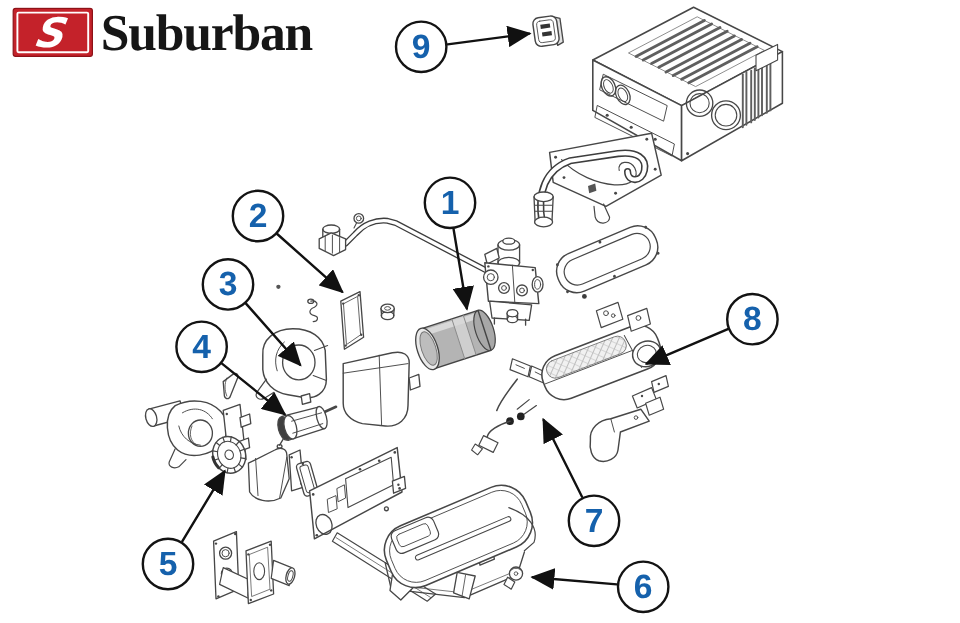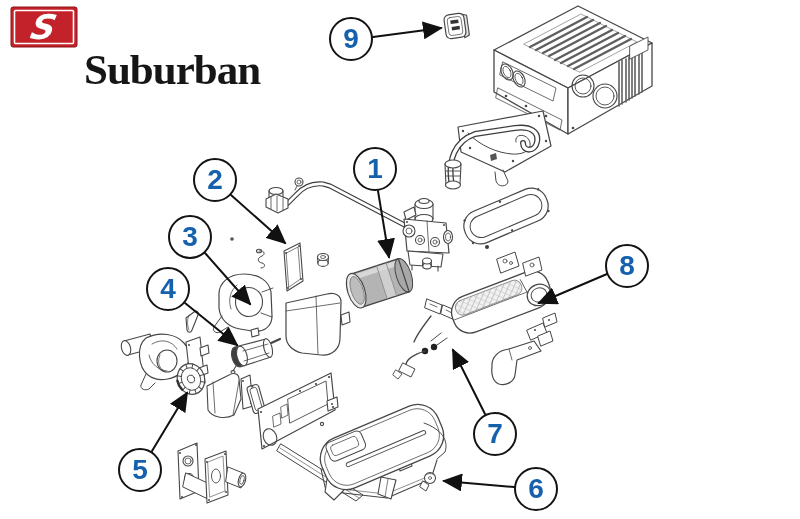--- a/index.html
+++ b/index.html
@@ -5,21 +5,21 @@
   html,body{margin:0;padding:0;}
   body{
     width:800px;height:519px;position:relative;background:#ffffff;
     font-family:"Liberation Sans",sans-serif;overflow:hidden;
   }
   .stage{position:absolute;inset:0;}
   .art{position:absolute;left:0;top:0;z-index:1;}
   .logo{position:absolute;left:10px;top:6px;display:flex;align-items:flex-start;gap:6px;z-index:5;}
   .logo-text{
     font-family:"Liberation Serif",serif;font-weight:bold;font-size:43px;line-height:46px;
-    color:#161616;letter-spacing:-1px;margin-top:41px;
+    color:#161616;letter-spacing:-1px;
   }
   .callout{
     position:absolute;z-index:10;box-sizing:border-box;width:44px;height:44px;
     border:2.5px solid #131313;border-radius:50%;background:#ffffff;
     display:flex;align-items:center;justify-content:center;
     font-weight:bold;font-size:28px;color:var(--callout_blue,#1561ac);
   }
 </style>
 </head>
 <body>

